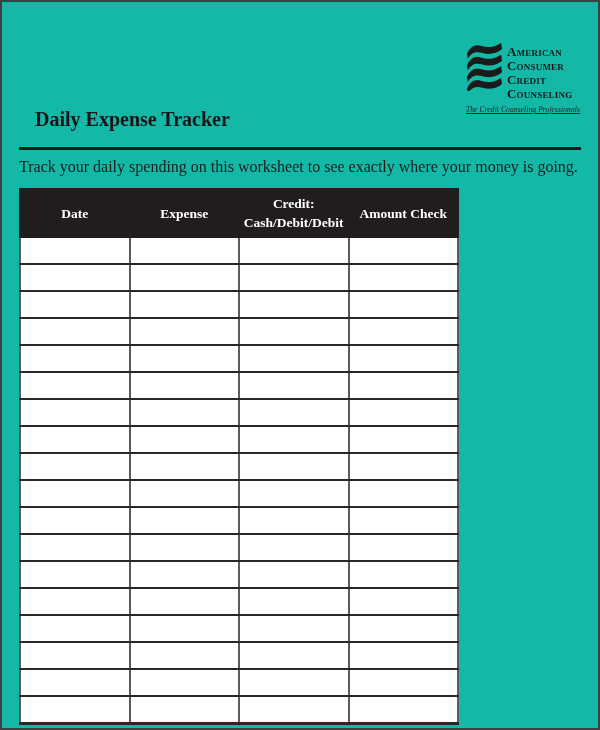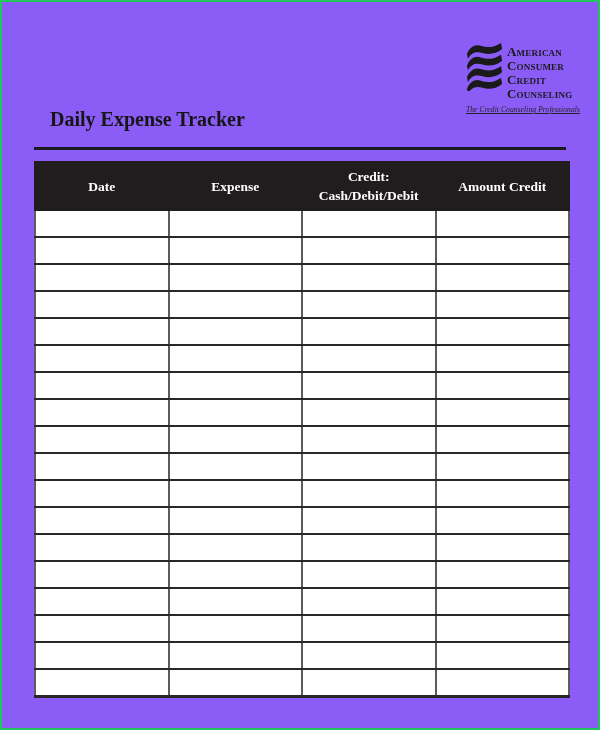--- a/index.html
+++ b/index.html
@@ -1,22 +1,22 @@
 <!DOCTYPE html>
 <html><head>
 <meta charset="utf-8">
 <style>
   html, body { margin: 0; padding: 0; background: #ffffff; }
   .page {
     width: 600px;
     height: 730px;
     box-sizing: border-box;
-    background: #8b5cf6;
-    border: 2px solid #22c55e;
-    padding: 0 32px;
+    background: #14b8a6;
+    border: 2px solid #404040;
+    padding: 0 17px;
     position: relative;
     overflow: hidden;
     font-family: "Liberation Serif", serif;
     color: #1a1a1a;
   }
 
   
   .logo {
     position: absolute;
     top: 41px;
@@ -62,21 +62,21 @@
   .subtitle {
     margin: 7px 0 0 0;
     font-size: 16px;
     line-height: 20px;
     color: #1d1d1d;
   }
 
   
   table.tracker {
     margin-top: 11px;
-    width: 536px;
+    width: 440px;
     border-collapse: collapse;
     table-layout: fixed;
     border: 2px solid #2b2728;
     border-bottom-width: 3px;
   }
   table.tracker th, table.tracker td {
     border-style: solid;
     border-width: 2px;
     border-color: #2b2728 #5c5c5c; 
     padding: 0;
@@ -118,36 +118,37 @@
         <span>Consumer</span>
         <span>Credit</span>
         <span>Counseling</span>
       </div>
     </div>
     <div class="logo-tagline">The Credit Counseling Professionals</div>
   </div>
 
   <h1 class="title">Daily Expense Tracker</h1>
   <div class="rule"></div>
+  <p class="subtitle">Track your daily spending on this worksheet to see exactly where your money is going.</p>
 
   <table class="tracker">
     <thead>
       <tr>
         <th>
           <span>Date</span>
         </th>
         <th>
           <span>Expense</span>
         </th>
         <th>
           <span>Credit:</span>
           <span>Cash/Debit/Debit</span>
         </th>
         <th>
-          <span>Amount Credit</span>
+          <span>Amount Check</span>
         </th>
       </tr>
     </thead>
     <tbody id="table-body">
         <tr>
           <td></td>
           <td></td>
           <td></td>
           <td></td>
         </tr>

